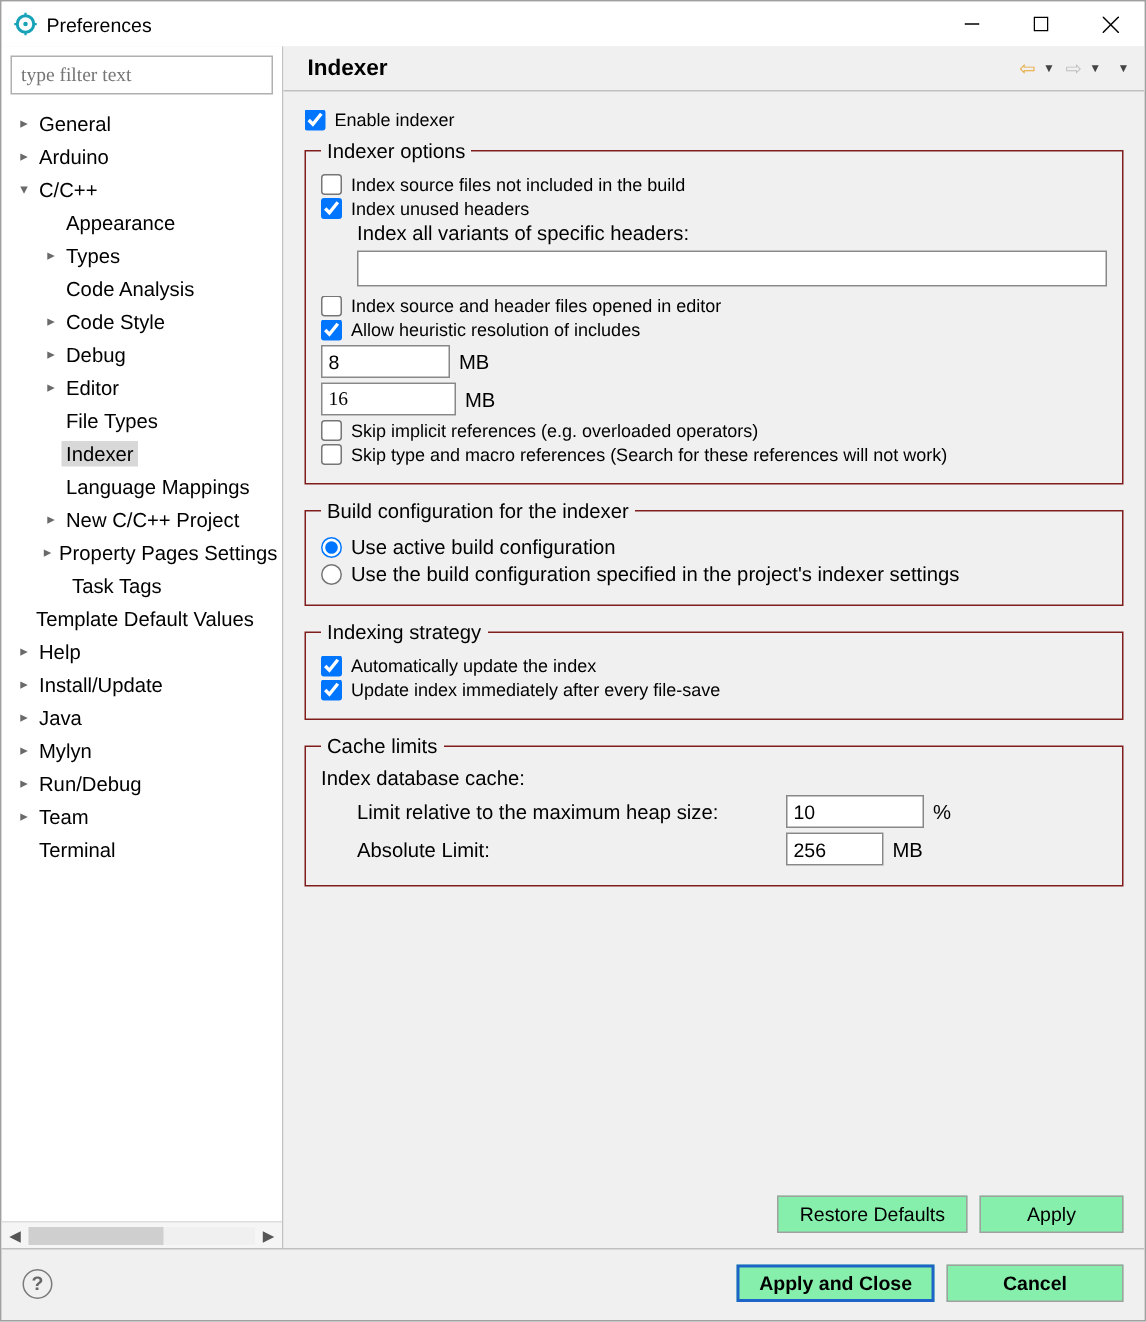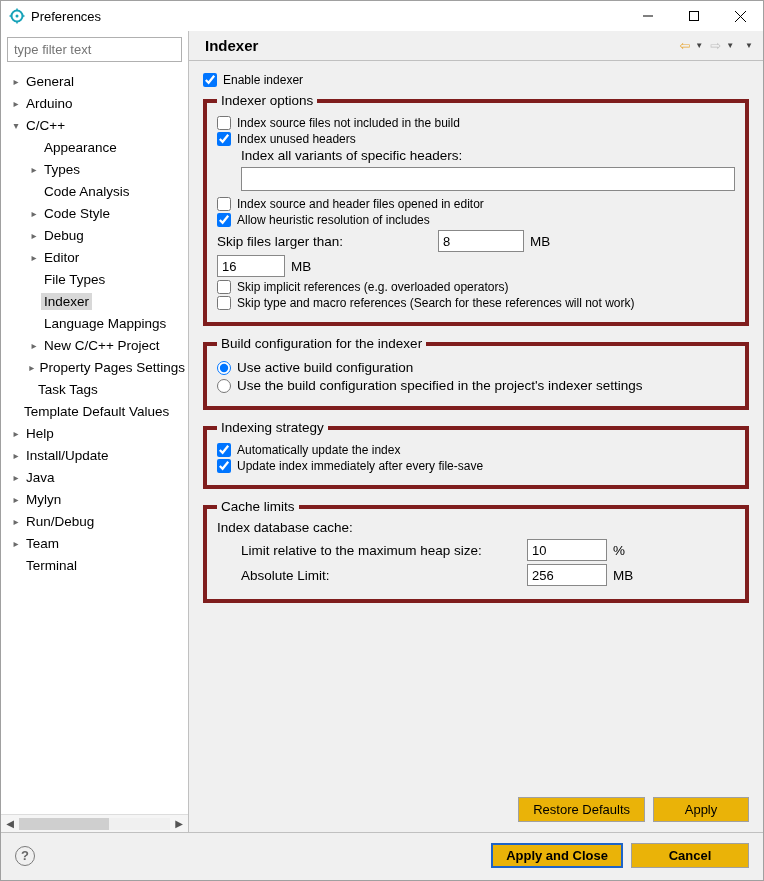--- a/index.html
+++ b/index.html
@@ -49,20 +49,21 @@
   }
   .filter-wrap {
     padding: 6px;
   }
   .filter {
     width:100%;
     border:1px solid #b0b0b0;
     padding:4px 6px;
     font-size:13px;
     color:#15803d;
+    font-family:Liberation Serif, serif;
   }
   .tree {
     flex:1;
     overflow:hidden;
     padding-top:2px;
     font-size:13.5px;
   }
   .tree-row {
     display:flex;
     align-items:center;
@@ -134,21 +135,21 @@
     flex:1;
     overflow:auto;
     padding: 10px 14px 6px 14px;
   }
 
   .chk-row { display:flex; align-items:center; margin:2px 0; }
   .chk-row input[type=checkbox] { margin:0 6px 0 0; width:14px; height:14px; }
   .chk-row label { font-size:12px; }
 
   fieldset {
-    border:4px solid #7f1d1d;
+    border:1px solid #7f1d1d;
     margin: 6px 0 10px 0;
     padding: 6px 10px 10px 10px;
     font-size:13.5px;
   }
   legend { padding:0 4px; font-size:13.5px; }
 
   .field-row { display:flex; align-items:center; margin:3px 0; gap:6px; }
   .field-row .lab { width:215px; }
   .field-row input[type=text] {
     border:1px solid #888;
@@ -165,21 +166,21 @@
     display:block;
   }
   .indent { padding-left:24px; }
 
   .radio-row { display:flex; align-items:center; margin:3px 0; }
   .radio-row input[type=radio]{ margin:0 6px 0 0; width:14px; height:14px;}
   .radio-row label{font-size:13.5px;}
 
   .btn {
     border:1px solid #a0a0a0;
-    background:#eab308;
+    background:#86efac;
     padding:4px 14px;
     font-size:13px;
     min-width: 96px;
     text-align:center;
     cursor:default;
   }
   .btn.primary { border:2px solid #1e64c8; padding:3px 13px; }
 
   .content-buttons{
     display:flex;
@@ -297,21 +298,21 @@
             <span class="lbl">Language Mappings</span>
           </div>
           <div class="tree-row" style="padding-left: 26px;">
             <span class="exp">▸</span>
             <span class="lbl">New C/C++ Project</span>
           </div>
           <div class="tree-row" style="padding-left: 26px;">
             <span class="exp">▸</span>
             <span class="lbl">Property Pages Settings</span>
           </div>
-          <div class="tree-row" style="padding-left: 20px;">
+          <div class="tree-row" style="padding-left: 30px;">
             <span class="exp"></span>
             <span class="lbl">Task Tags</span>
           </div>
           <div class="tree-row" style="">
             <span class="exp"></span>
             <span class="lbl">Template Default Values</span>
           </div>
           <div class="tree-row" style="padding-left: 8px;">
             <span class="exp">▸</span>
             <span class="lbl">Help</span>
@@ -388,26 +389,25 @@
           <div class="chk-row">
               <input type="checkbox" style="">
               <label>Index source and header files opened in editor</label>
             </div>
           <div class="chk-row">
               <input type="checkbox" checked="" style="">
               <label>Allow heuristic resolution of includes</label>
             </div>
 
           <div class="field-row">
-            <span class="lab">Skip files larger than:</span>
             <input type="text" style="width: 86px;" value="8">
             <span>MB</span>
           </div>
           <div class="field-row">
-            <input type="text" style="width: 68px;" value="16">
+            <input type="text" style="width: 90px; font-family: Liberation Serif, serif;" value="16">
             <span>MB</span>
           </div>
 
           <div class="chk-row">
               <input type="checkbox" style="">
               <label>Skip implicit references (e.g. overloaded operators)</label>
             </div>
           <div class="chk-row">
               <input type="checkbox" style="">
               <label>Skip type and macro references (Search for these references will not work)</label>
@@ -437,26 +437,26 @@
               <label>Update index immediately after every file-save</label>
             </div>
         </fieldset>
 
         <fieldset>
           <legend>Cache limits</legend>
           <div class="mb4">Index database cache:</div>
           <div class="indent">
             <div class="field-row">
               <span style="width:280px">Limit relative to the maximum heap size:</span>
-              <input type="text" style="width: 80px;" value="10">
+              <input type="text" style="width: 92px;" value="10">
               <span>%</span>
             </div>
             <div class="field-row">
               <span style="width:280px">Absolute Limit:</span>
-              <input type="text" style="width: 80px;" value="256">
+              <input type="text" style="width: 65px;" value="256">
               <span>MB</span>
             </div>
           </div>
         </fieldset>
       </div>
 
       <div class="content-buttons">
         <div class="btn">Restore Defaults</div>
         <div class="btn">Apply</div>
       </div>

